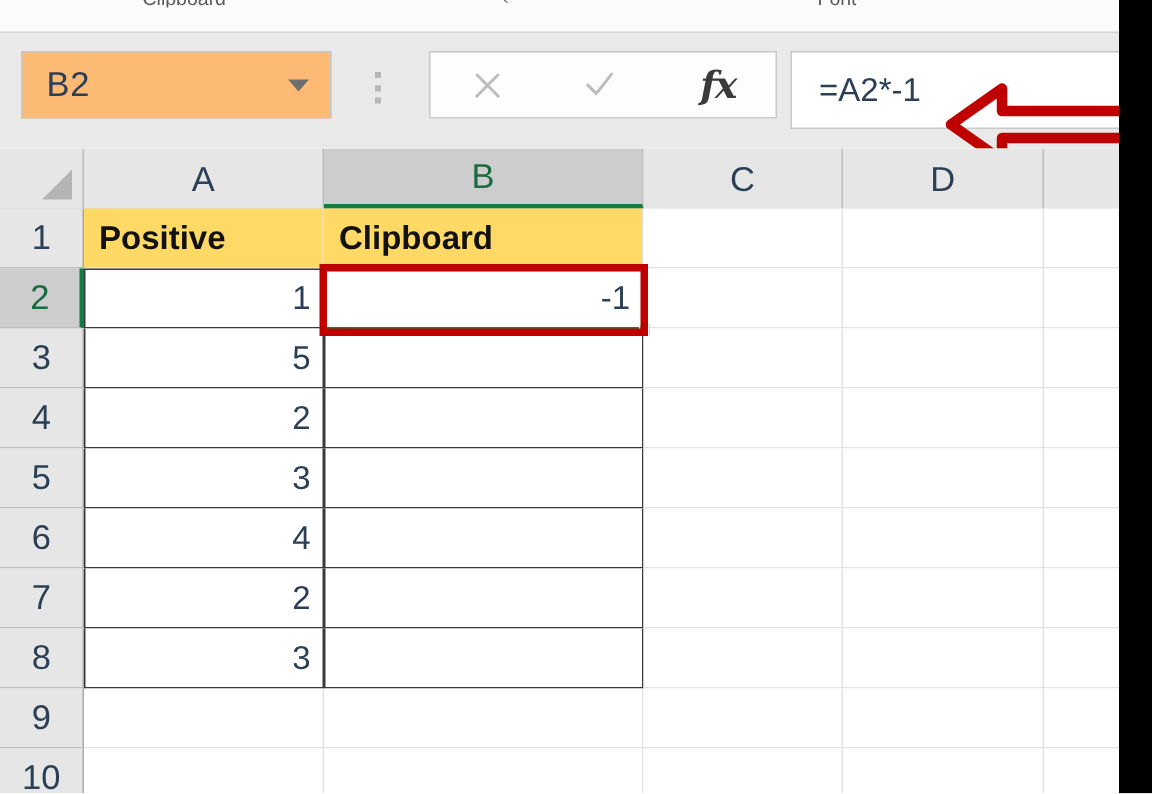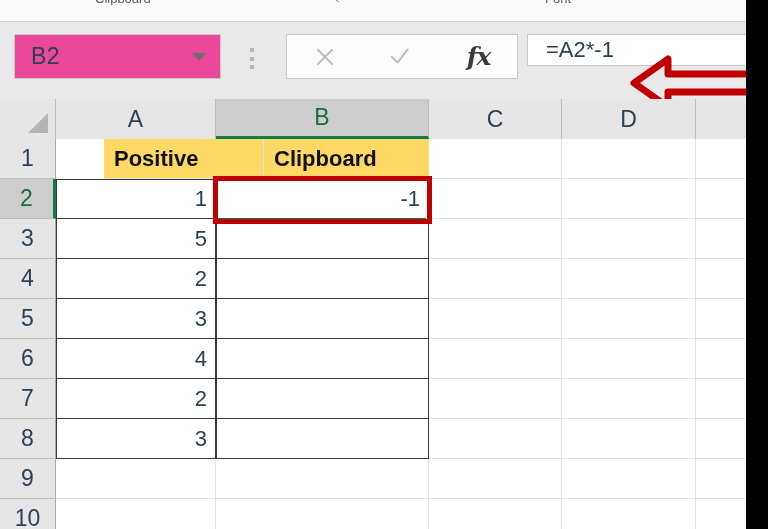--- a/index.html
+++ b/index.html
@@ -36,21 +36,21 @@
   .ribbon-label.numfmt { left: 330px; font-size: 12px; }
   .ribbon-label.font { left: 545px; }
 
   
   .fbar {
     position: absolute; left: 0; top: 22px; width: 768px; height: 77px;
     background: #e9e9e9;
   }
   .namebox {
     position: absolute; left: 14px; top: 12px; width: 207px; height: 45px;
-    background: #ec4899;
+    background: #fdba74;
     border: 1px solid #c8c8c8;
     display: flex; align-items: center;
   }
   .namebox-text {
     font-size: 23px; color: #2b3f55; padding-left: 16px; letter-spacing: .5px;
   }
   .namebox-caret {
     position: absolute; right: 14px; top: 50%; transform: translateY(-50%);
     width: 0; height: 0;
     border-left: 7px solid transparent;
@@ -91,21 +91,21 @@
     width: 17px; height: 2.4px; background: #bdbdbd;
     transform: rotate(-52deg); transform-origin: left center; border-radius: 1px;
   }
   .ico-fx {
     font-family: "DejaVu Serif", serif;
     font-style: italic; font-weight: 700;
     font-size: 25px; color: #3a3a3a; letter-spacing: -1px;
   }
 
   .formula-input {
-    position: absolute; left: 527px; top: 12px; width: 241px; height: 32px;
+    position: absolute; left: 527px; top: 12px; width: 241px; height: 52px;
     background: #ffffff; border: 1px solid #c8c8c8; border-right: none;
     display: flex; align-items: center;
   }
   .formula-text {
     font-size: 22px; color: #2b3f55; padding-left: 18px; white-space: nowrap;
   }
 
   
   .arrow-annot {
     position: absolute; left: 628px; top: 32px;
@@ -171,21 +171,20 @@
     font-size: 22px; color: #2b3f55;
     padding: 0 8px;
   }
   .cell.num { justify-content: flex-end; }
   .cell.hdr {
     background: #ffd966;
     font-weight: 700; color: #111111;
     justify-content: flex-start;
     font-size: 22px;
     padding-left: 10px;
-    margin-left: 48px;
   }
   .cell.boxed {
     border: 1px solid #3a3a3a;
     border-top: none;
   }
   .cell.boxed-top { border-top: 1px solid #3a3a3a; }
 
   
   .sel-rect {
     position: absolute;

